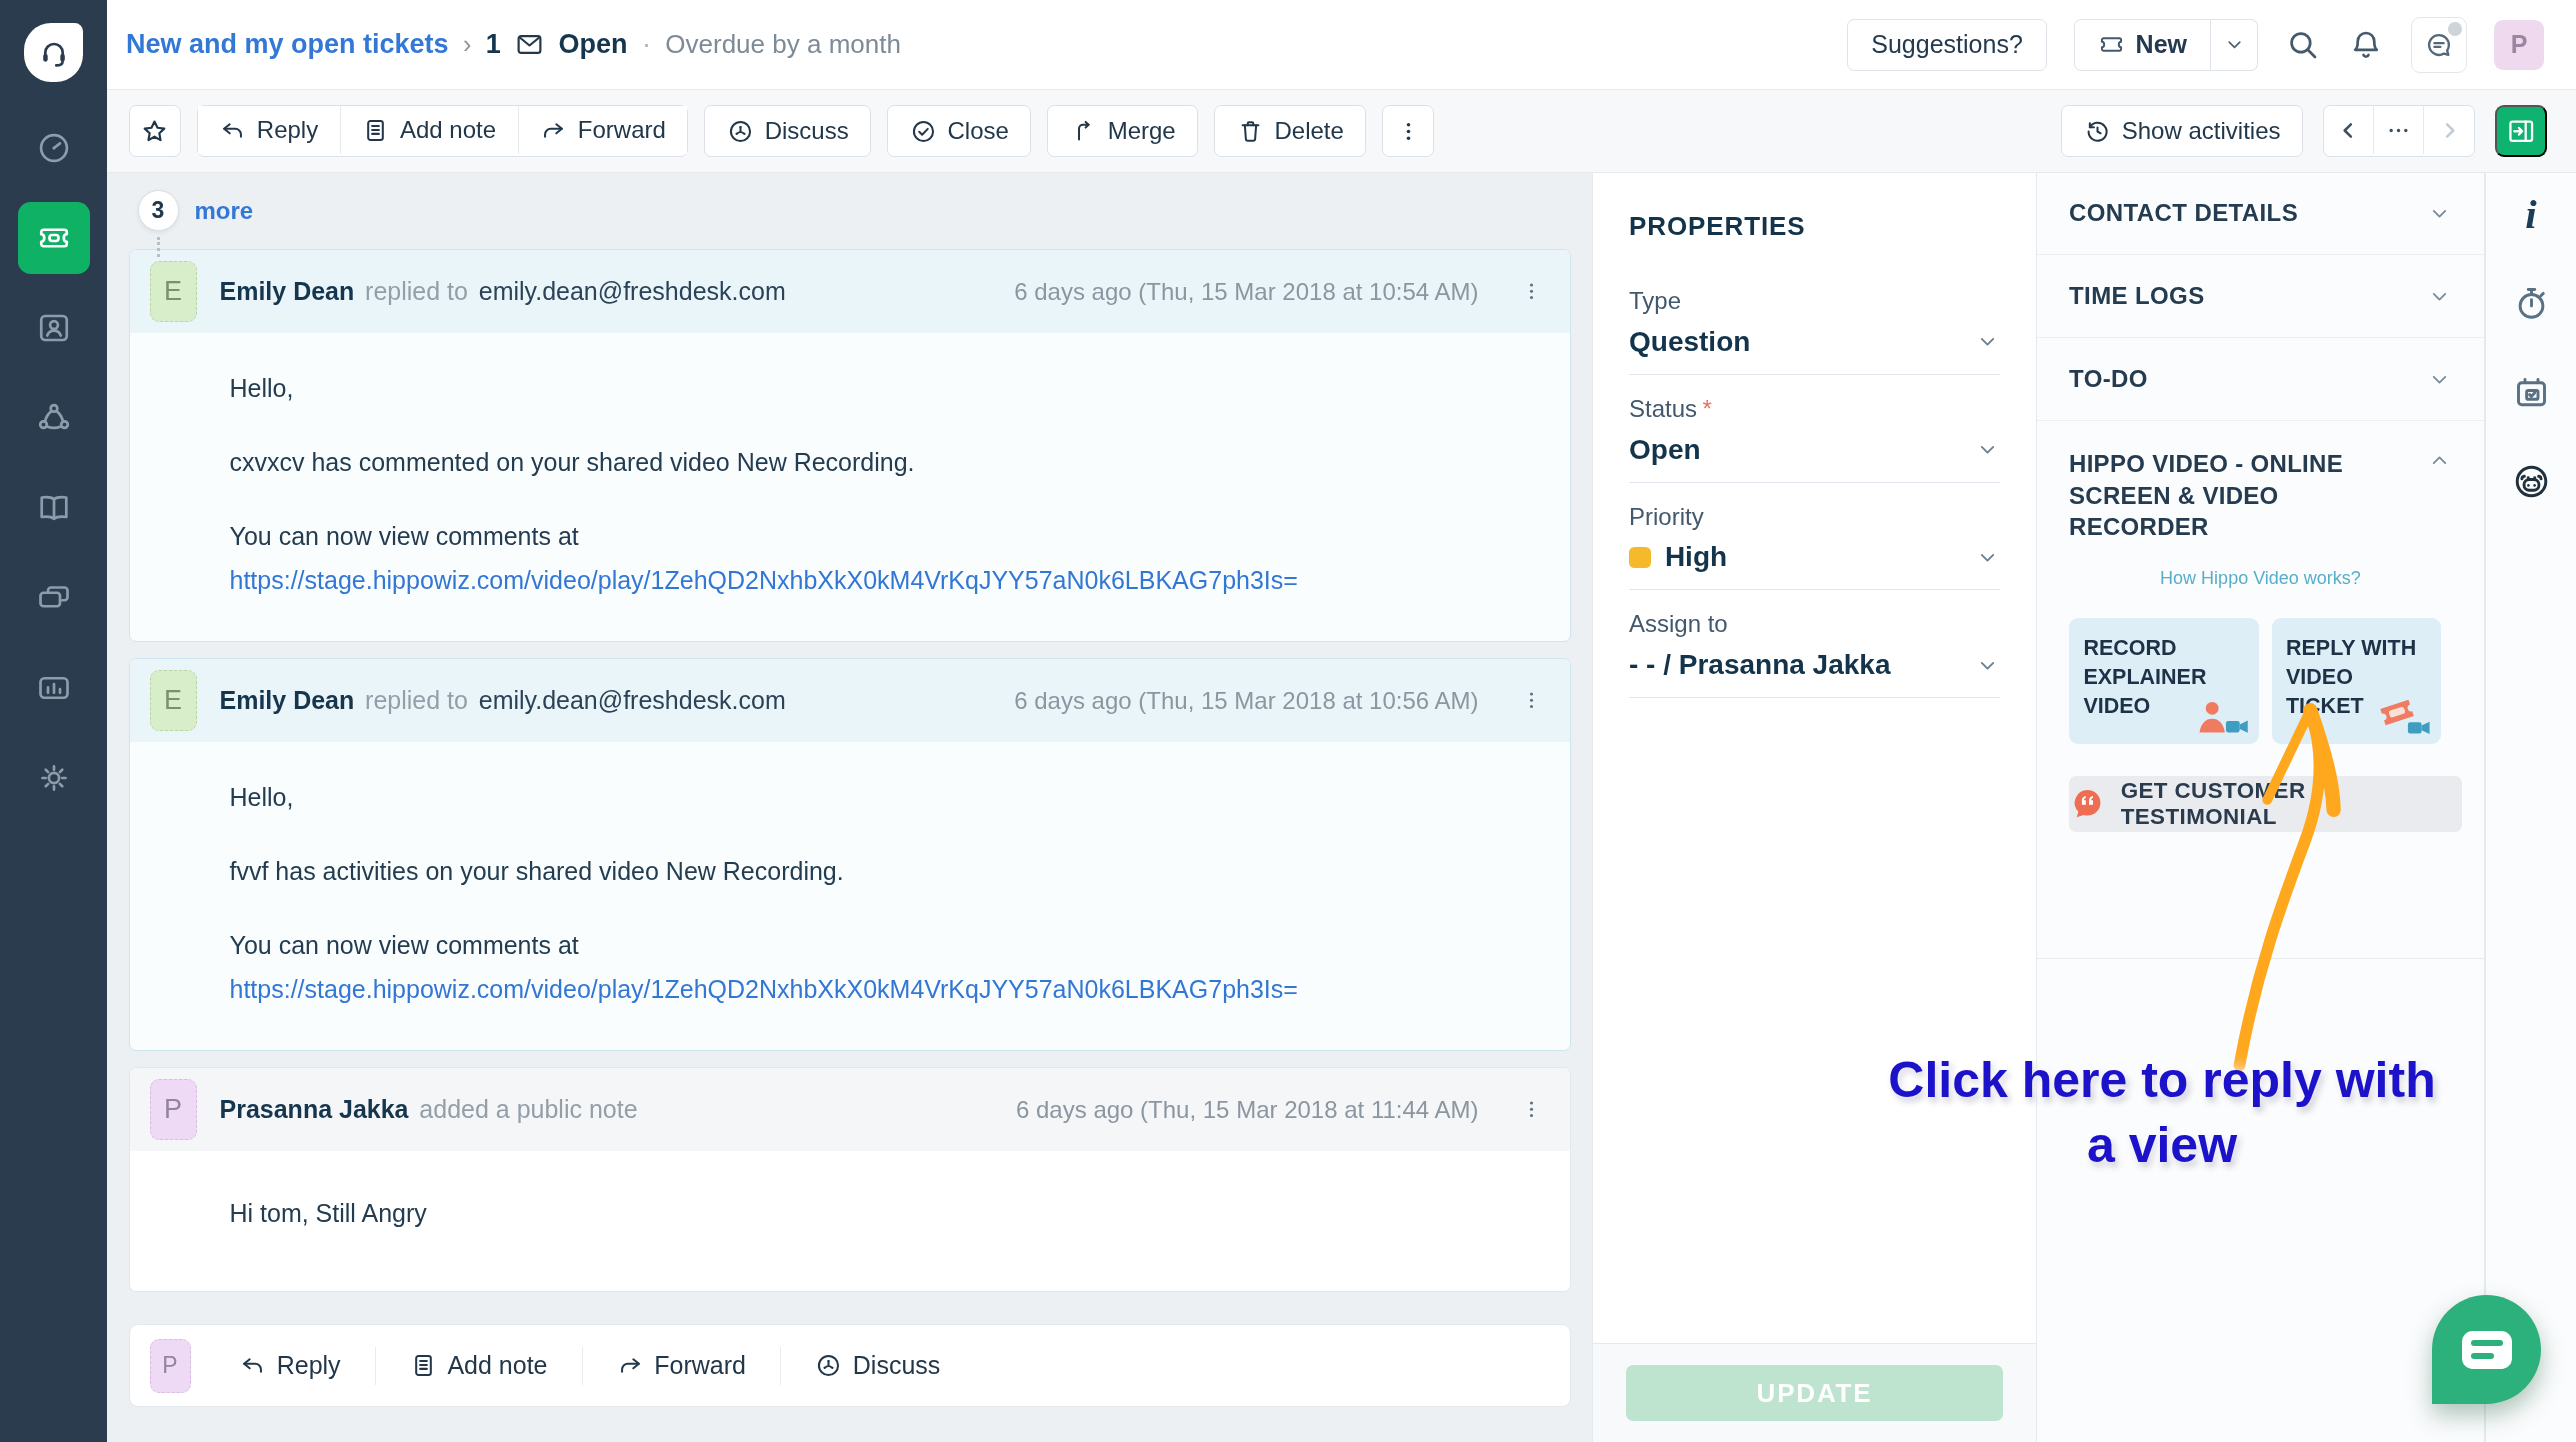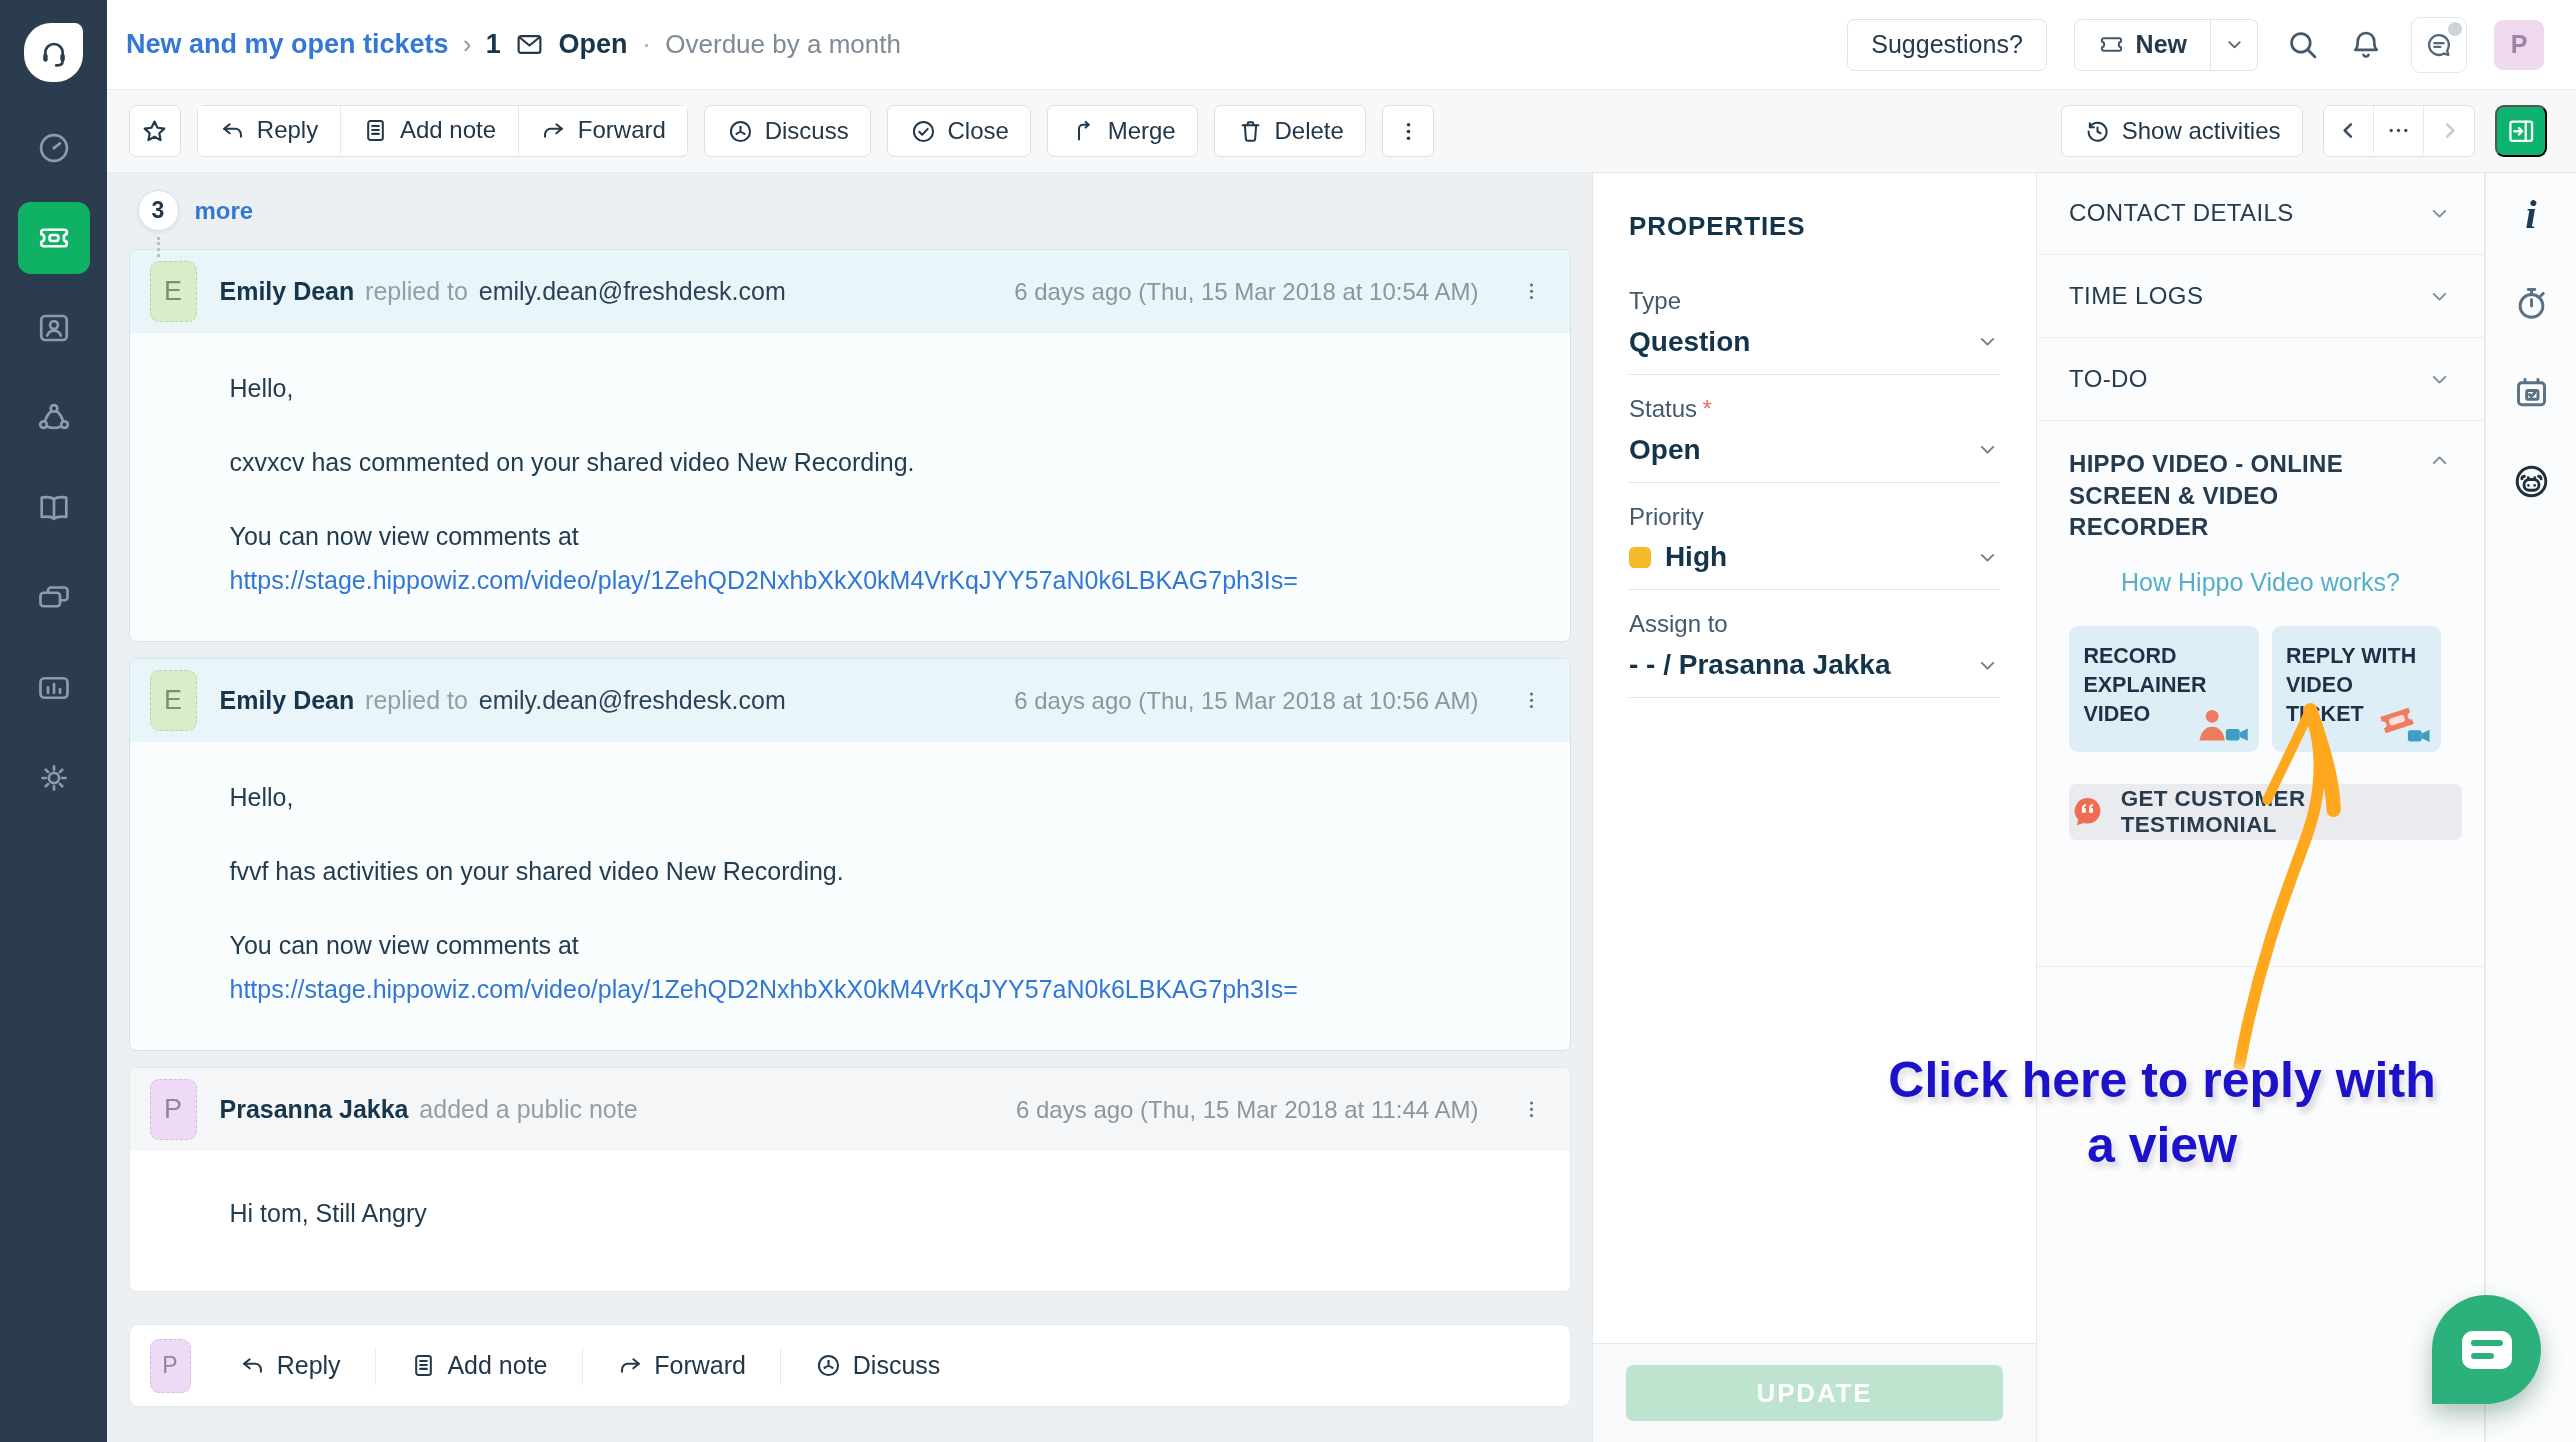--- a/index.html
+++ b/index.html
@@ -121,27 +121,27 @@
   .props-footer { position:absolute; left:0; right:0; bottom:0; height:99px; background:#f7f9fb;
                   border-top:1.8px solid #e5e9ed; display:flex; align-items:center; justify-content:center; }
   .update-btn { width:377px; height:56px; border-radius:7.2px; background:#bee4d0; color:#fdfefd;
                 font-weight:700; font-size:26px; letter-spacing:1.8px; border:none;
                 font-family:"Liberation Sans", sans-serif; cursor:default; }
 
   
   .right-panel { position:absolute; left:2037px; top:172px; width:448px; bottom:0; background:#fbfcfd;
                  border-right:1.8px solid #e5e9ed; }
   .rp-row { height:83px; display:flex; align-items:center; justify-content:space-between; padding:0 32px;
-            border-bottom:1.8px solid #edf0f2; font-size:24px; font-weight:400; color:#243b50;
+            border-bottom:1.8px solid #edf0f2; font-size:24px; font-weight:700; color:#243b50;
             letter-spacing:0.4px; cursor:pointer; }
   .rp-chev { width:25px; height:25px; color:#7b8c9b; }
   .hippo { padding:27px 32px 126px; border-bottom:1.8px solid #e8ecef; }
   .hippo-head { display:flex; justify-content:space-between; align-items:flex-start; cursor:pointer; }
   .hippo-title { font-size:24px; font-weight:700; line-height:1.32; color:#243b50; width:345px; letter-spacing:0.3px; }
-  .hippo-link { text-align:center; margin-top:25px; color:#56aec9; font-size:25px; cursor:pointer; }
+  .hippo-link { text-align:center; margin-top:25px; color:#56aec9; font-size:18px; cursor:pointer; }
   .hippo-cards { display:flex; gap:12.6px; margin-top:29px; }
   .hcard { background:#ddeef6; border-radius:9px; padding:16px 14.4px; font-size:21.5px; font-weight:700;
            color:#1d3246; line-height:1.34; position:relative; cursor:pointer; }
   .hcard.record { width:190px; height:126px; }
   .hcard.replyv { width:169px; height:126px; }
   .hcard .art { position:absolute; right:7.2px; bottom:7.2px; }
   .testimonial { margin:32px auto 0; width:393px; height:56px; background:#e9ebee; border-radius:7.2px;
                  display:flex; align-items:center; justify-content:center; gap:14.4px; font-size:22.4px;
                  font-weight:700; color:#2a3b4d; letter-spacing:0.4px; cursor:pointer; }
 

